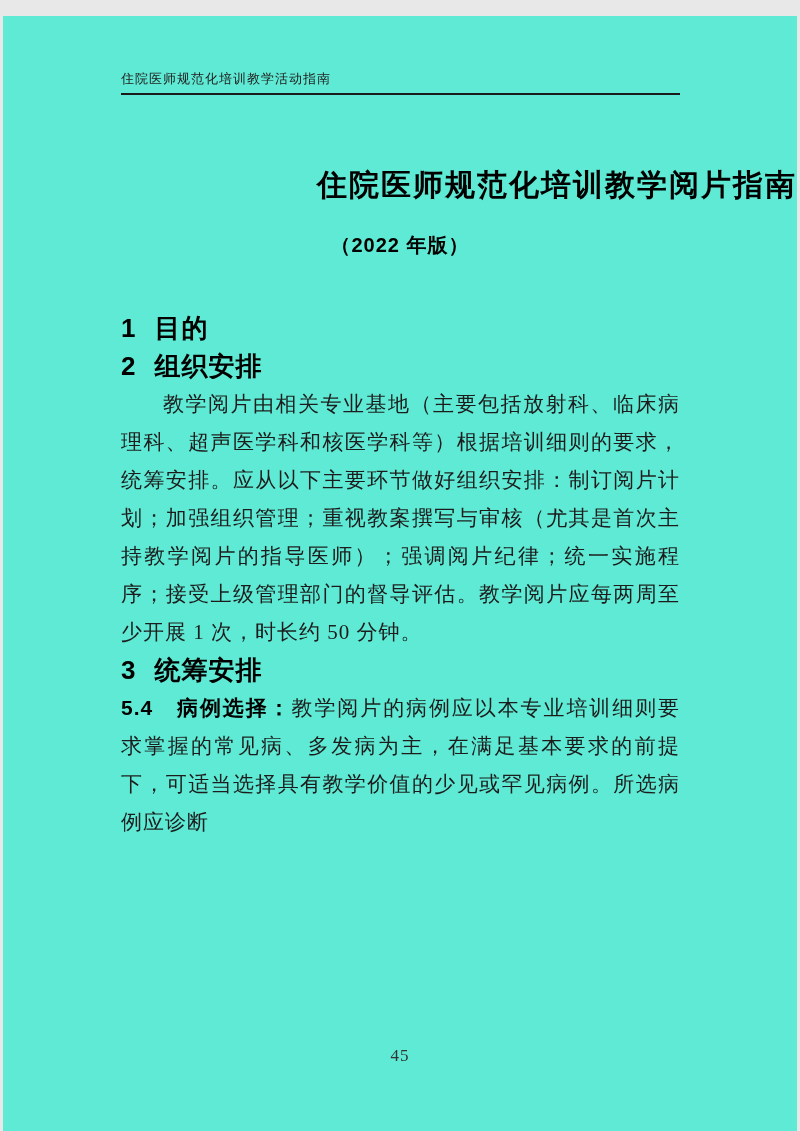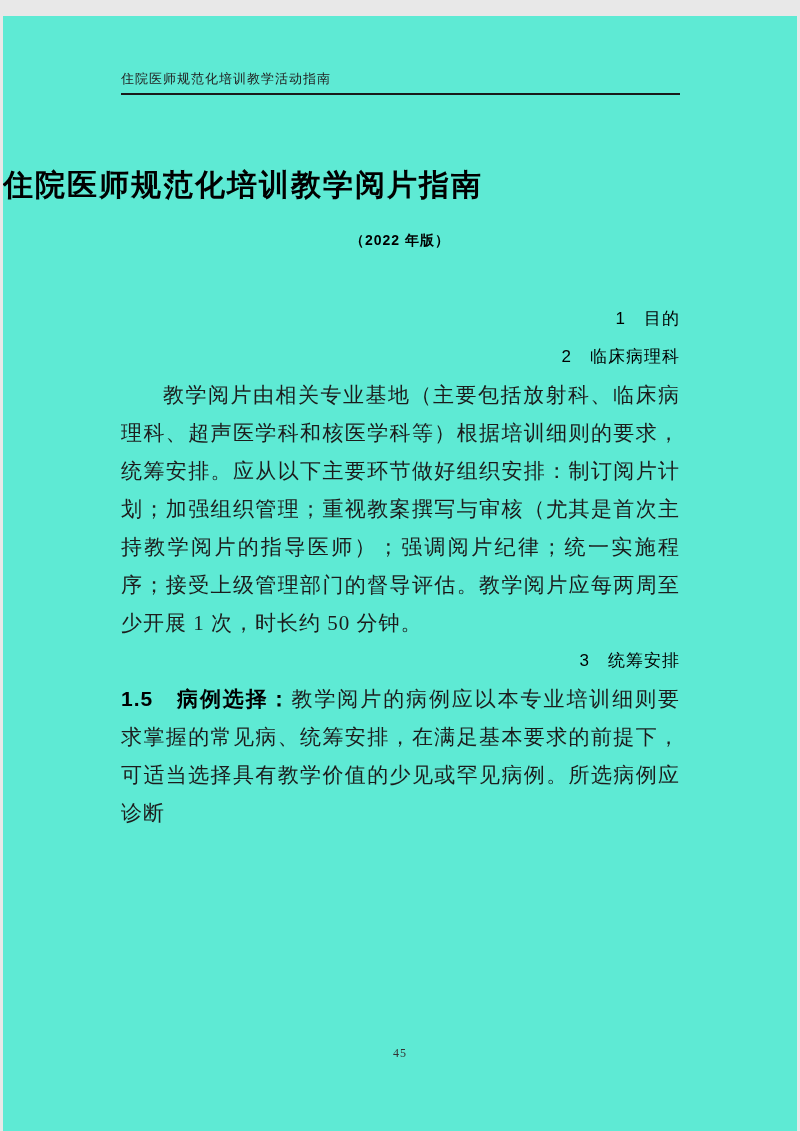--- a/index.html
+++ b/index.html
@@ -18,65 +18,65 @@
     margin: 0 117px 0 118px;
     padding-top: 54px;
     padding-bottom: 5px;
     border-bottom: 2px solid #1a1a1a;
     font-size: 13px;
     letter-spacing: 1px;
     color: #222;
   }
   .doc-title {
     margin-top: 70px;
-    text-align: left;
+    text-align: right;
     font-family: "Liberation Sans", "DejaVu Sans", sans-serif;
     font-size: 30px;
     font-weight: bold;
     letter-spacing: 2px;
     color: #000;
   }
   .doc-subtitle {
     margin-top: 26px;
     text-align: center;
     font-family: "Liberation Sans", "DejaVu Sans", sans-serif;
-    font-size: 14px;
+    font-size: 20px;
     font-weight: bold;
     letter-spacing: 1px;
     color: #000;
   }
   .doc-body {
     margin: 50px 117px 0 118px;
     font-size: 21px;
     line-height: 38px;
     text-align: justify;
     letter-spacing: 1px;
   }
   .para { text-indent: 2em; }
   .section-heading {
     font-family: "Liberation Sans", "DejaVu Sans", sans-serif;
-    font-weight: normal;
-    font-size: 17px;
+    font-weight: bold;
+    font-size: 26px;
     line-height: 38px;
-    text-align: right;
+    text-align: left;
     color: #000;
   }
   .section-heading .h-num { margin-right: 18px; }
   .sub-label {
     font-family: "Liberation Sans", "DejaVu Sans", sans-serif;
     font-weight: bold;
     color: #000;
   }
   .page-number {
     position: absolute;
     top: 1030px;
     left: 0;
     width: 100%;
     text-align: center;
-    font-size: 12px;
+    font-size: 17px;
     color: #333;
     letter-spacing: 1px;
   }
 </style>
 </head>
 <body>
 
 <div class="page">
 
   <div class="running-header">
@@ -88,26 +88,26 @@
   <h2 class="doc-subtitle">（2022 年版）</h2>
 
   <div class="doc-body">
 
 
     <div class="section-heading">
       <span class="h-num">1</span><span class="h-text">目的</span>
     </div>
 
     <div class="section-heading">
-      <span class="h-num">2</span><span class="h-text">临床病理科</span>
+      <span class="h-num">2</span><span class="h-text">组织安排</span>
     </div>
     <p class="para">教学阅片由相关专业基地（主要包括放射科、临床病理科、超声医学科和核医学科等）根据培训细则的要求，统筹安排。应从以下主要环节做好组织安排：制订阅片计划；加强组织管理；重视教案撰写与审核（尤其是首次主持教学阅片的指导医师）；强调阅片纪律；统一实施程序；接受上级管理部门的督导评估。教学阅片应每两周至少开展 1 次，时长约 50 分钟。</p>
 
     <div class="section-heading">
       <span class="h-num">3</span><span class="h-text">统筹安排</span>
     </div>
-    <p><span class="sub-label">1.5　病例选择：</span><span>教学阅片的病例应以本专业培训细则要求掌握的常见病、统筹安排，在满足基本要求的前提下，可适当选择具有教学价值的少见或罕见病例。所选病例应诊断</span></p>
+    <p><span class="sub-label">5.4　病例选择：</span><span>教学阅片的病例应以本专业培训细则要求掌握的常见病、多发病为主，在满足基本要求的前提下，可适当选择具有教学价值的少见或罕见病例。所选病例应诊断</span></p>
 
   </div>
 
   <div class="page-number">45</div>
 
 </div>
 
 </body></html>

